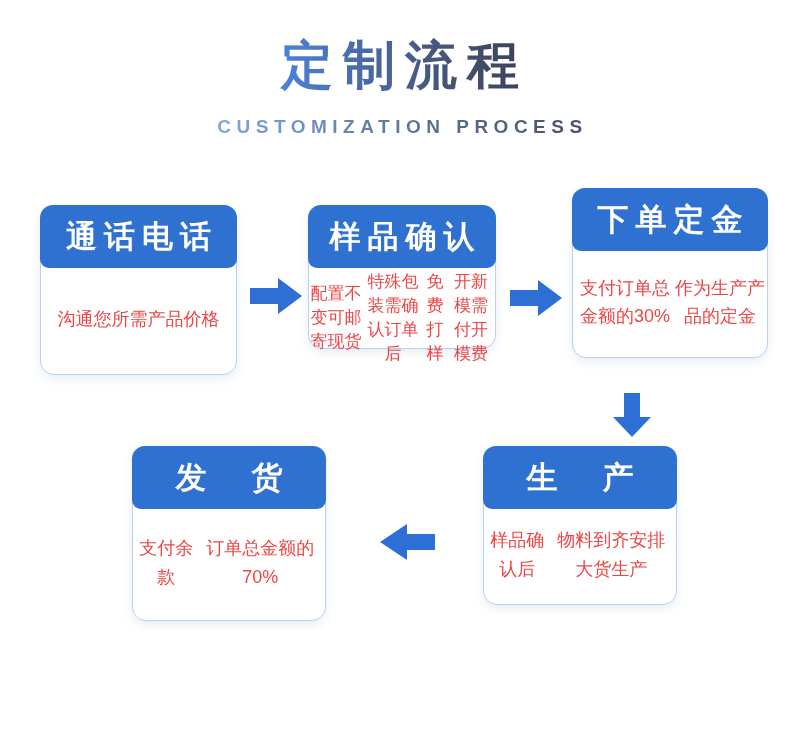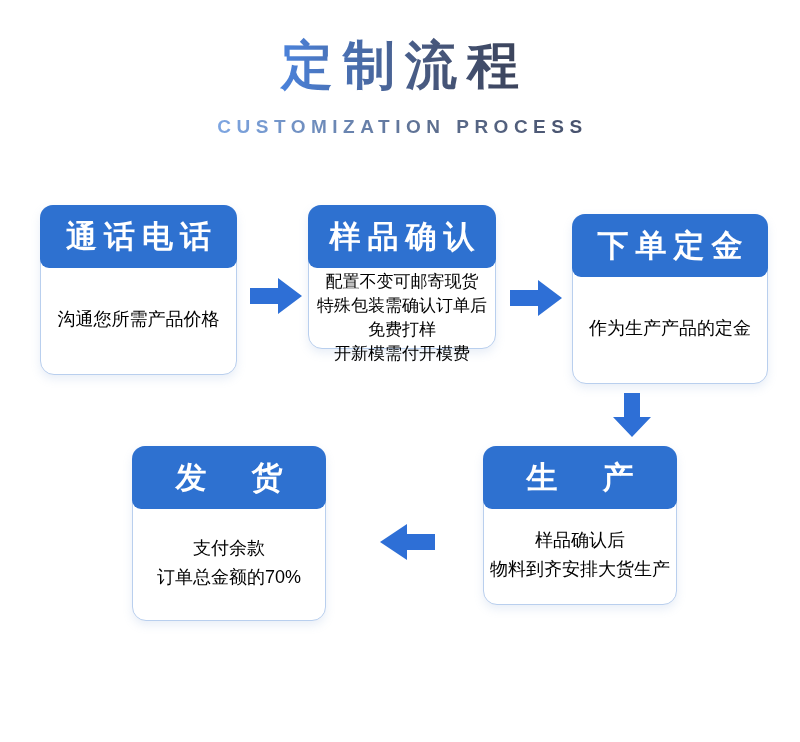--- a/index.html
+++ b/index.html
@@ -64,33 +64,33 @@
     align-items: center;
     justify-content: center;
     font-size: 31px;
     font-weight: bold;
     letter-spacing: 7px;
     padding-left: 7px;
   }
   .card-body {
     flex: 1;
     display: flex;
-    flex-direction: column;
+    flex-direction: row;
     justify-content: center;
     align-items: center;
-    color: #000000;
+    color: #ef4444;
     font-size: 18px;
     line-height: 28px;
     text-align: center;
     padding: 2px 2px 6px;
   }
   .card-consult    { left: 40px;  top: 205px; width: 197px; height: 170px; }
   .card-sample     { left: 308px; top: 205px; width: 188px; height: 144px; }
   .card-sample .card-body { font-size: 17px; line-height: 24px; padding: 2px 0 4px; }
-  .card-deposit    { left: 572px; top: 214px; width: 196px; height: 170px; }
+  .card-deposit    { left: 572px; top: 188px; width: 196px; height: 170px; }
   .card-production { left: 483px; top: 446px; width: 194px; height: 159px; }
   .card-shipping   { left: 132px; top: 446px; width: 194px; height: 175px; }
   .card-production .card-body, .card-shipping .card-body { line-height: 29px; }
 
   
   .arrow { position: absolute; display: block; }
   .arrow-1    { left: 250px; top: 278px; }
   .arrow-2    { left: 510px; top: 280px; }
   .arrow-down { left: 613px; top: 393px; }
   .arrow-left { left: 380px; top: 524px; }
@@ -126,20 +126,21 @@
     </div>
   </div>
 
   <svg class="arrow arrow-2" width="52" height="36" viewBox="0 0 52 36">
     <polygon points="0,10 28,10 28,0 52,18 28,36 28,26 0,26" fill="#2e6fd6"></polygon>
   </svg>
 
   <div class="card card-deposit">
     <div class="card-header">下单定金</div>
     <div class="card-body">
+      <div>支付订单总金额的30%</div>
       <div>作为生产产品的定金</div>
     </div>
   </div>
 
   <svg class="arrow arrow-down" width="38" height="44" viewBox="0 0 38 44">
     <polygon points="11,0 27,0 27,24 38,24 19,44 0,24 11,24" fill="#2e6fd6"></polygon>
   </svg>
 
   <div class="card card-production">
     <div class="card-header">生　产</div>

